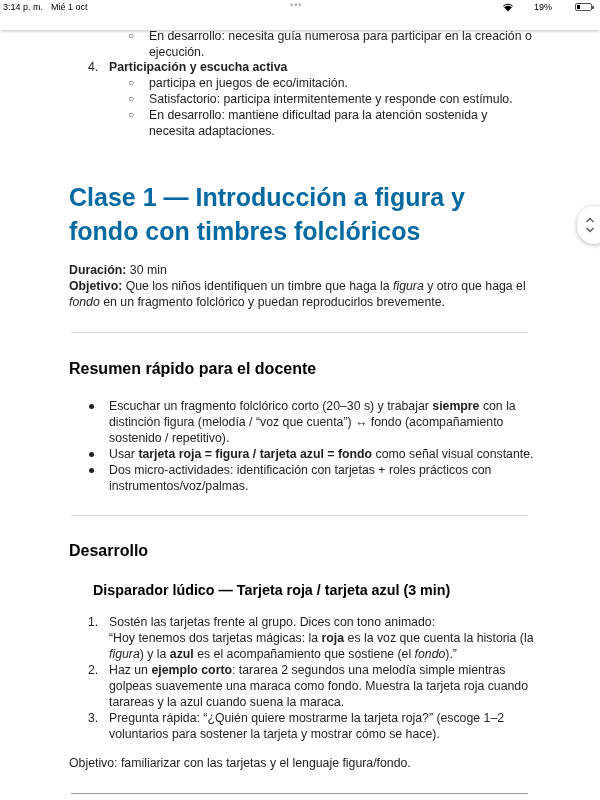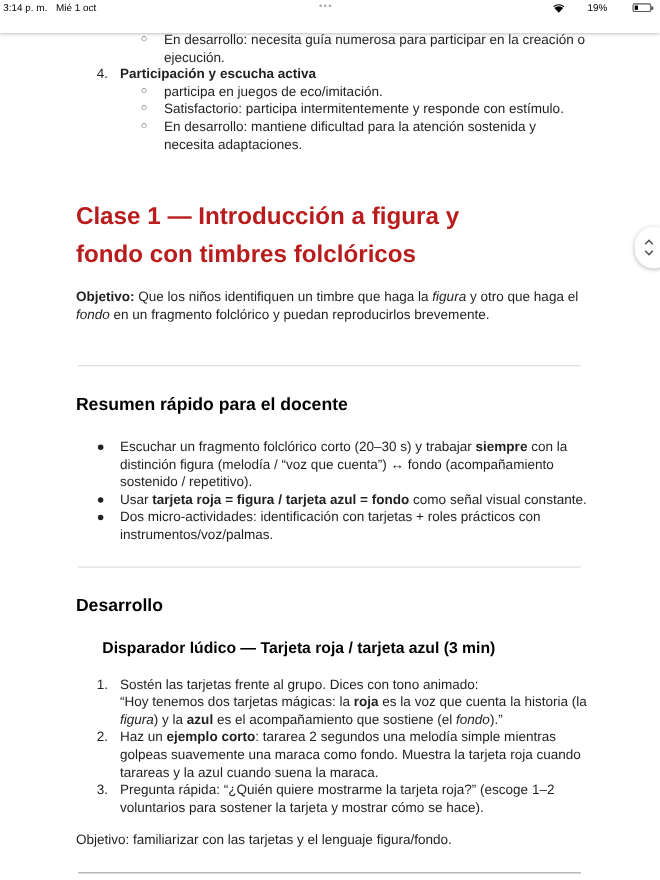--- a/index.html
+++ b/index.html
@@ -25,21 +25,21 @@
   .txt { font-size: 12.3px; line-height: 16px; }
 
   .sub-list { position: absolute; left: 128px; width: 410px; }
   .sub-item { position: relative; padding-left: 21px; }
   .sub-item .bullet { position: absolute; left: 0; top: 0; font-size: 10px; color: #555; }
 
   .num-item { position: absolute; left: 88px; width: 450px; }
   .num-item .num { position: absolute; left: 0; top: 0; }
   .num-item .body { padding-left: 21px; }
 
-  .h1 { position: absolute; left: 69px; width: 470px; font-size: 22px; line-height: 34px; font-weight: bold; color: #b91c1c; }
+  .h1 { position: absolute; left: 69px; width: 470px; font-size: 25px; line-height: 34px; font-weight: bold; color: #0369a1; }
   .h2 { position: absolute; left: 69px; font-size: 16px; font-weight: bold; color: #000; }
   .h3 { position: absolute; left: 69px; font-size: 14.3px; font-weight: bold; color: #000; }
   .para { position: absolute; left: 69px; width: 470px; }
   .hr { position: absolute; left: 71px; width: 457px; height: 1px; background: #dadada; }
   .hr.dark { background: #9a9a9a; }
 
   .bullet-list { position: absolute; left: 89px; width: 450px; }
   .b-item { position: relative; padding-left: 20px; }
   .b-item .dot { position: absolute; left: 0; top: 6px; width: 5px; height: 5px; border-radius: 50%; background: #222; }
 
@@ -104,20 +104,23 @@
     </div>
   </div>
 
   <div class="h1" style="top:180px;">
     <div>Clase 1 — Introducción a figura y</div>
     <div>fondo con timbres folclóricos</div>
   </div>
 
   <div class="para txt" style="top:262px;">
     <div>
+      <b>Duración:</b><span> 30 min</span>
+    </div>
+    <div>
       <b>Objetivo:</b><span> Que los niños identifiquen un timbre que haga la </span><i>figura</i><span> y otro que haga el</span>
     </div>
     <div>
       <i>fondo</i><span> en un fragmento folclórico y puedan reproducirlos brevemente.</span>
     </div>
   </div>
 
   <div class="hr" style="top:332px;"></div>
 
   <div class="h2" style="top:360px;">Resumen rápido para el docente</div>

